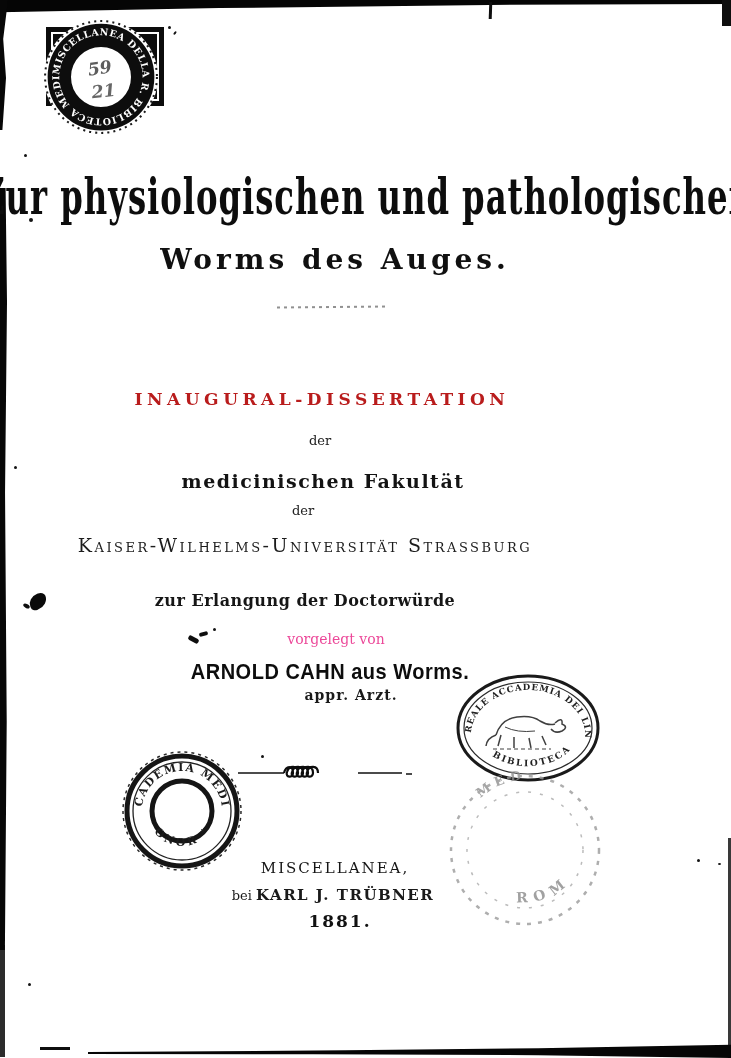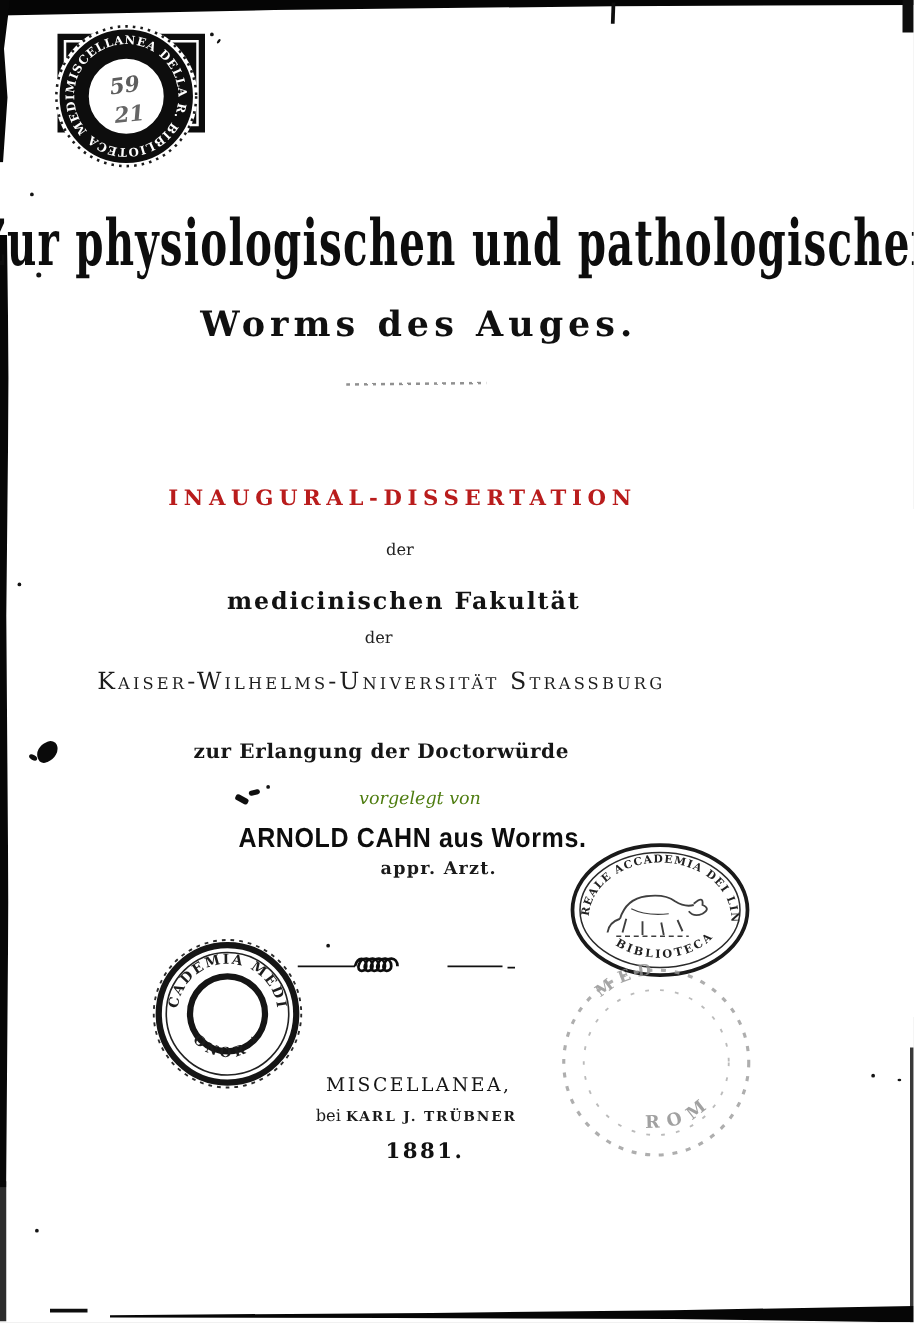--- a/index.html
+++ b/index.html
@@ -19,30 +19,30 @@
     white-space:nowrap;color:#0d0d0d;
   }
   .title2{font-weight:bold;font-size:28px;letter-spacing:4px;color:#101010;}
   .heading{font-weight:bold;font-size:17px;letter-spacing:4.5px;color:#b91c1c;}
   .der{font-size:13px;color:#222;}
   .faculty{font-weight:bold;font-size:19px;letter-spacing:1.5px;color:#131313;}
   .university{
     font-variant:small-caps;font-size:19px;letter-spacing:2.5px;color:#1c1c1c;
   }
   .purpose{font-weight:bold;font-size:16px;letter-spacing:.5px;color:#161616;}
-  .presented{font-size:14px;color:#4d7c0f;font-style:italic;}
+  .presented{font-size:14px;color:#ec4899;}
   .author{
     font-family:"Liberation Sans","DejaVu Sans",sans-serif;
     font-weight:bold;font-size:20px;letter-spacing:.5px;color:#0d0d0d;
     transform:translateX(-50%) scaleY(1.1);transform-origin:top center;white-space:nowrap;
   }
   .author-title{font-weight:bold;font-size:14px;letter-spacing:1px;color:#1a1a1a;}
   .city{font-size:15px;letter-spacing:2px;color:#151515;}
   .publisher-line{font-size:13px;color:#1a1a1a;}
-  .publisher{font-weight:bold;font-size:11px;letter-spacing:1.5px;}
+  .publisher{font-weight:bold;font-size:15px;letter-spacing:1.5px;}
   .year{font-weight:bold;font-size:17px;letter-spacing:2px;color:#111;}
 
   
   .squiggle{
     height:2px;width:112px;opacity:.65;transform:translateX(-50%) rotate(-.6deg);
     background:repeating-linear-gradient(90deg,#555 0 3px,transparent 3px 7px);
   }
   .rule-svg{transform:translateX(-50%);}
 
   

